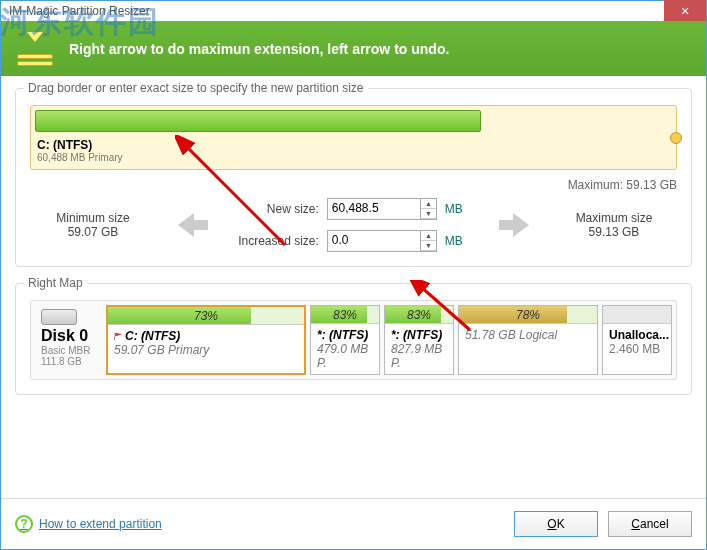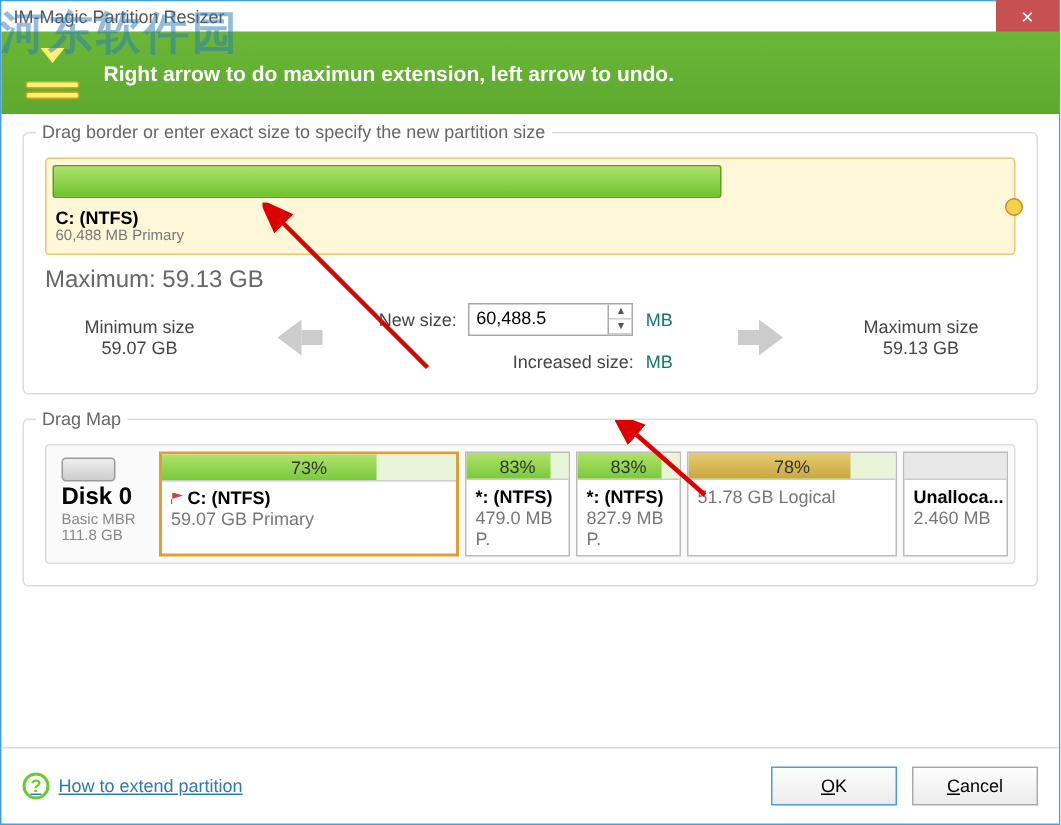--- a/index.html
+++ b/index.html
@@ -20,21 +20,21 @@
 
 .group { border: 1px solid #ddd; border-radius: 4px; padding: 16px 14px 14px 14px; position: relative; }
 .group-label { position: absolute; top: -8px; left: 8px; background: #fff; padding: 0 4px; color: #666; font-size: 12px; }
 
 .part-bar-wrap { background: #fff8d8; border: 1px solid #e8c868; border-radius: 3px; padding: 4px; position: relative; }
 .part-bar { height: 22px; background: linear-gradient(to bottom,#aee36a,#6ec22c); border: 1px solid #5aa020; border-radius: 2px; width: 70%; }
 .handle { position:absolute; right:-6px; top:50%; width:12px;height:12px;border-radius:50%;background:#f5d050;border:1px solid #c89020; transform:translateY(-50%);}
 .part-info { padding: 6px 2px 2px 2px; font-size: 11px; }
 .part-info b { font-weight: bold; }
 
-.max-label { text-align: left; color: #666; font-size: 16px; margin: 8px 0 6px 0; }
+.max-label { text-align: right; color: #666; font-size: 12px; margin: 8px 0 6px 0; }
 
 .size-row { display: flex; align-items: center; justify-content: space-between; padding: 0 8px; }
 .min-col, .max-col { text-align: center; color: #444; font-size: 12px; width: 110px; }
 .arrow-btn { width: 46px; height: 34px; display:flex; align-items:center; justify-content:center;}
 .arrow-shape { width:0;height:0;border-top:12px solid transparent;border-bottom:12px solid transparent; }
 .arrow-left { border-right:16px solid #ccc; }
 .arrow-right { border-left:16px solid #ccc; }
 .arrow-stem { width:14px;height:10px;background:#ccc;}
 .input-col { display:flex; flex-direction:column; gap:10px; align-items:flex-end;}
 .input-line { display:flex; align-items:center; gap:8px;}
@@ -123,44 +123,51 @@
               <span>60,488.5</span>
               <div class="spin-btns">
                   <div>▲</div>
                   <div>▼</div>
                 </div>
             </div>
             <span class="unit">MB</span>
           </div>
           <div class="input-line">
             <label>Increased size:</label>
+            <div class="spin">
+              <span>0.0</span>
+              <div class="spin-btns">
+                  <div>▲</div>
+                  <div>▼</div>
+                </div>
+            </div>
             <span class="unit">MB</span>
           </div>
         </div>
         <div class="arrow-btn">
           <div class="arrow-stem"></div>
             <div class="arrow-shape arrow-right"></div>
         </div>
         <div class="max-col">
           <div>Maximum size</div>
           <div>59.13 GB</div>
         </div>
       </div>
     </div>
 
     <div class="group diskmap">
-      <div class="group-label">Drag Map</div>
+      <div class="group-label">Right Map</div>
       <div class="disk-row">
         <div class="disk-head">
           <div class="disk-head-ic"></div>
           <b>Disk 0</b>
           <small>Basic MBR</small>
           <small>111.8 GB</small>
         </div>
-        <div id="parts-container" style="display:flex;gap:4px;flex:1;">
+        <div id="parts-container" style="display:flex;gap:4px;flex:1;font-style:italic;">
             <div class="part-cell sel" style="width: 200px;">
               <div class="pct-bar">
                 <div class="pct-fill" style="width:73%"></div>
                 <span class="pct-txt">73%</span>
               </div>
   <div class="part-meta">
                 <b><span class="flag"></span>C: (NTFS)</b>
                 <small>59.07 GB Primary</small>
               </div>
             </div>

